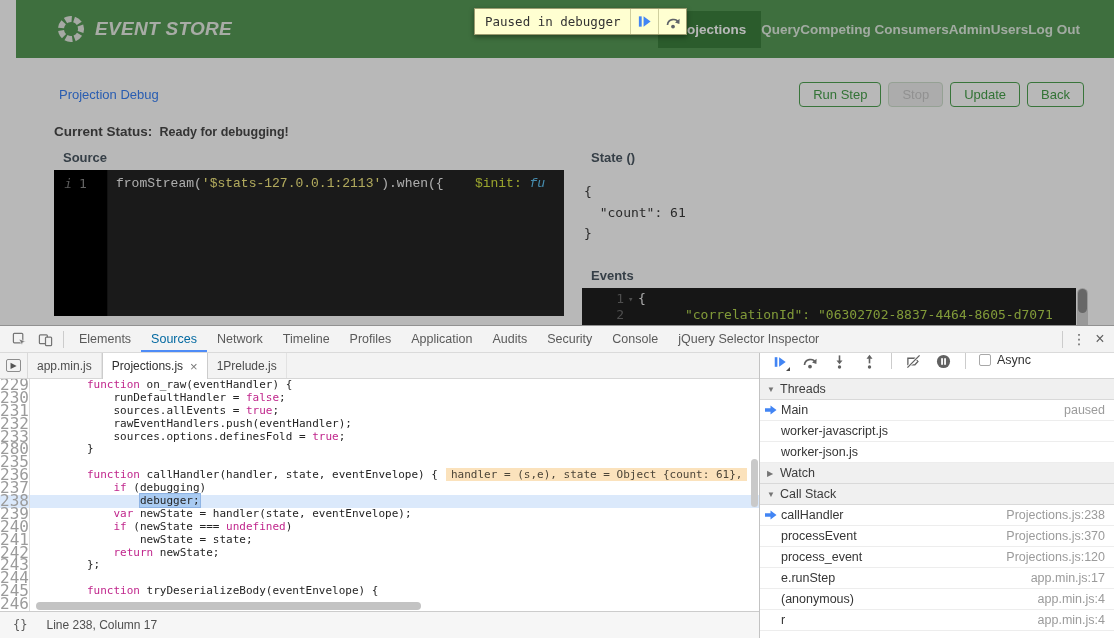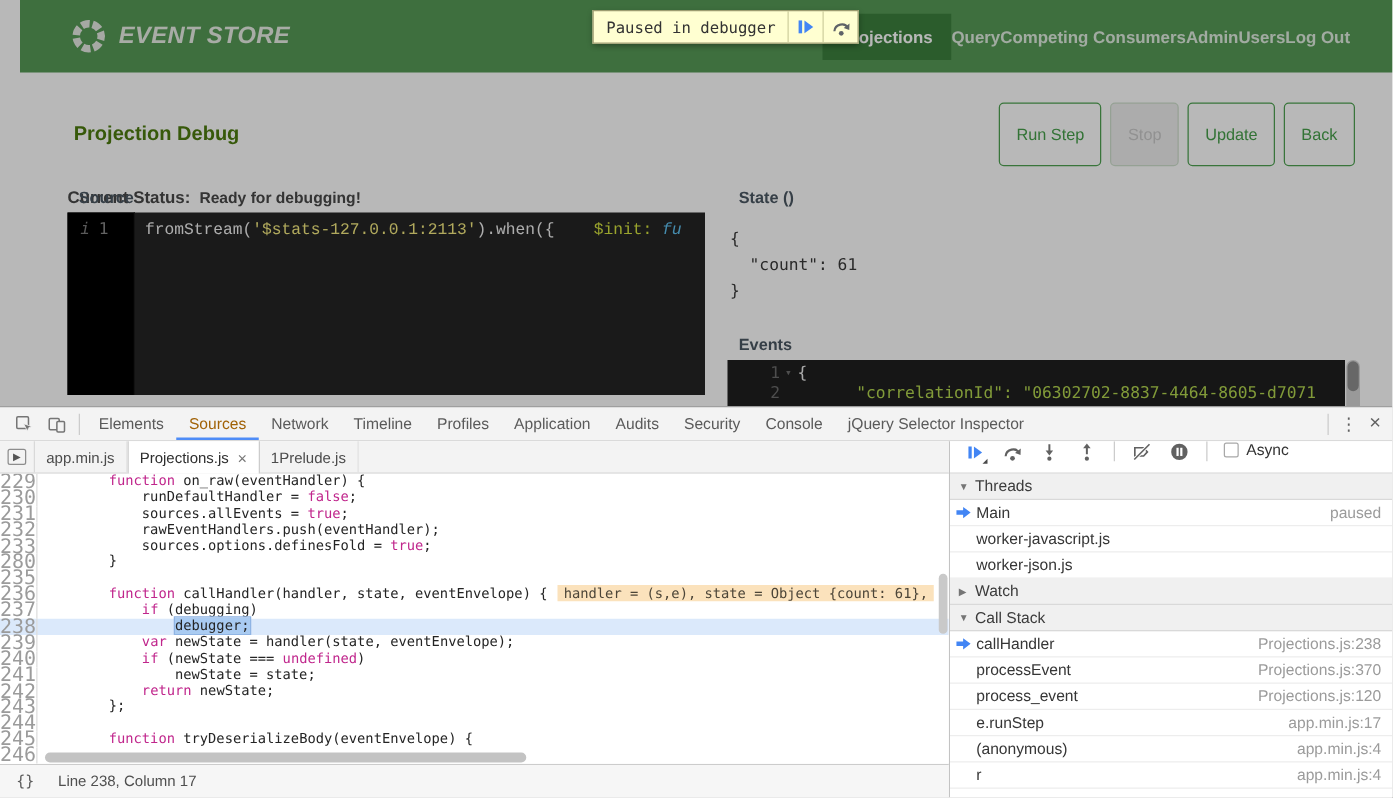--- a/index.html
+++ b/index.html
@@ -11,23 +11,23 @@
   .dim  { position:absolute; left:0; top:0; width:1114px; height:325px; background:rgba(0,0,0,0.28); z-index:5; pointer-events:none; }
 
   .navbar { height:58px; background:#579a57; display:flex; align-items:center; padding:0 50px 0 40px; }
   .brand { display:flex; align-items:center; gap:9px; margin-right:auto; }
   .brand-text { color:#e9efe6; font-style:italic; font-weight:bold; font-size:19px; letter-spacing:.3px; }
   .nav { display:flex; align-items:center; }
   .nav-item { color:rgba(255,255,255,.82); font-size:13.5px; font-weight:bold; padding:11px 0; cursor:pointer; }
   .nav-item.active { background:#3c803e; padding:11px 15px; color:#fff; }
 
   .page-header { display:flex; align-items:center; padding:24px 46px 0 43px; }
-  .page-title { font-size:16px; font-weight:bold; color:#4d7c0f; margin-right:auto; }
+  .page-title { font-size:13px; font-weight:normal; color:#3b82f6; margin-right:auto; }
   .gbtn { border:1px solid #4fa352; color:#47a04b; background:transparent; border-radius:4px;
-          font-family:"Liberation Sans",sans-serif; font-size:13px; padding:17px 13px; margin-left:7px; cursor:pointer; }
+          font-family:"Liberation Sans",sans-serif; font-size:13px; padding:4px 13px; margin-left:7px; cursor:pointer; }
   .gbtn.disabled { background:#efefef; color:#c9c9c9; border-color:#cfe0cd; }
 
   .status-line { margin:17px 0 0 38px; font-size:13.5px; font-weight:bold; color:#484848; }
   .status-line .val { font-size:12.5px; }
 
   .cols { position:absolute; top:150px; left:38px; right:42px; display:flex; }
   .col-left { width:510px; margin-right:18px; flex:none; }
   .col-right { flex:1; min-width:0; }
   .panel-label { font-weight:bold; font-size:13px; color:#4b5863; margin:0 0 5px 9px; }
 
@@ -62,21 +62,21 @@
             border-left:1px solid #cfcf9e; cursor:pointer; }
 
   
   .devtools { position:absolute; left:0; top:325px; width:1114px; height:313px; background:#fff;
               border-top:1px solid #919191; font-size:12.5px; color:#333; }
   .dt-tabbar { height:27px; background:#f3f3f3; border-bottom:1px solid #dadada;
                display:flex; align-items:center; padding:0 4px 0 6px; }
   .dt-iconbtn { width:26px; height:26px; display:flex; align-items:center; justify-content:center; cursor:pointer; }
   .dt-sep { width:1px; height:17px; background:#ccc; margin:0 5px; }
   .dt-tab { padding:0 10px; height:26px; line-height:26px; color:#5a5a5a; cursor:pointer; }
-  .dt-tab.active { color:#a16207; box-shadow:inset 0 -2px 0 #4e8cf7;text-align:right; }
+  .dt-tab.active { color:#0369a1; box-shadow:inset 0 -2px 0 #4e8cf7;text-align:right; }
   .dt-right-icons { margin-left:auto; display:flex; align-items:center; }
   .dots { font-size:14px; color:#616161; width:22px; text-align:center; cursor:pointer; }
   .dt-close { font-size:16px; color:#616161; width:20px; text-align:center; cursor:pointer; }
 
   .dt-body { display:flex; height:285px; }
   .dt-left { width:760px; flex:none; border-right:1px solid #c3c3c3; display:flex; flex-direction:column; }
   .file-tabs { height:26px; background:#f3f3f3; border-bottom:1px solid #d6d6d6; display:flex; align-items:stretch; }
   .nav-toggle { width:28px; display:flex; align-items:center; justify-content:center;
                 border-right:1px solid #d9d9d9; cursor:pointer; }
   .nav-toggle .box { width:15px; height:13px; border:1px solid #8d8d8d; border-radius:2px;

